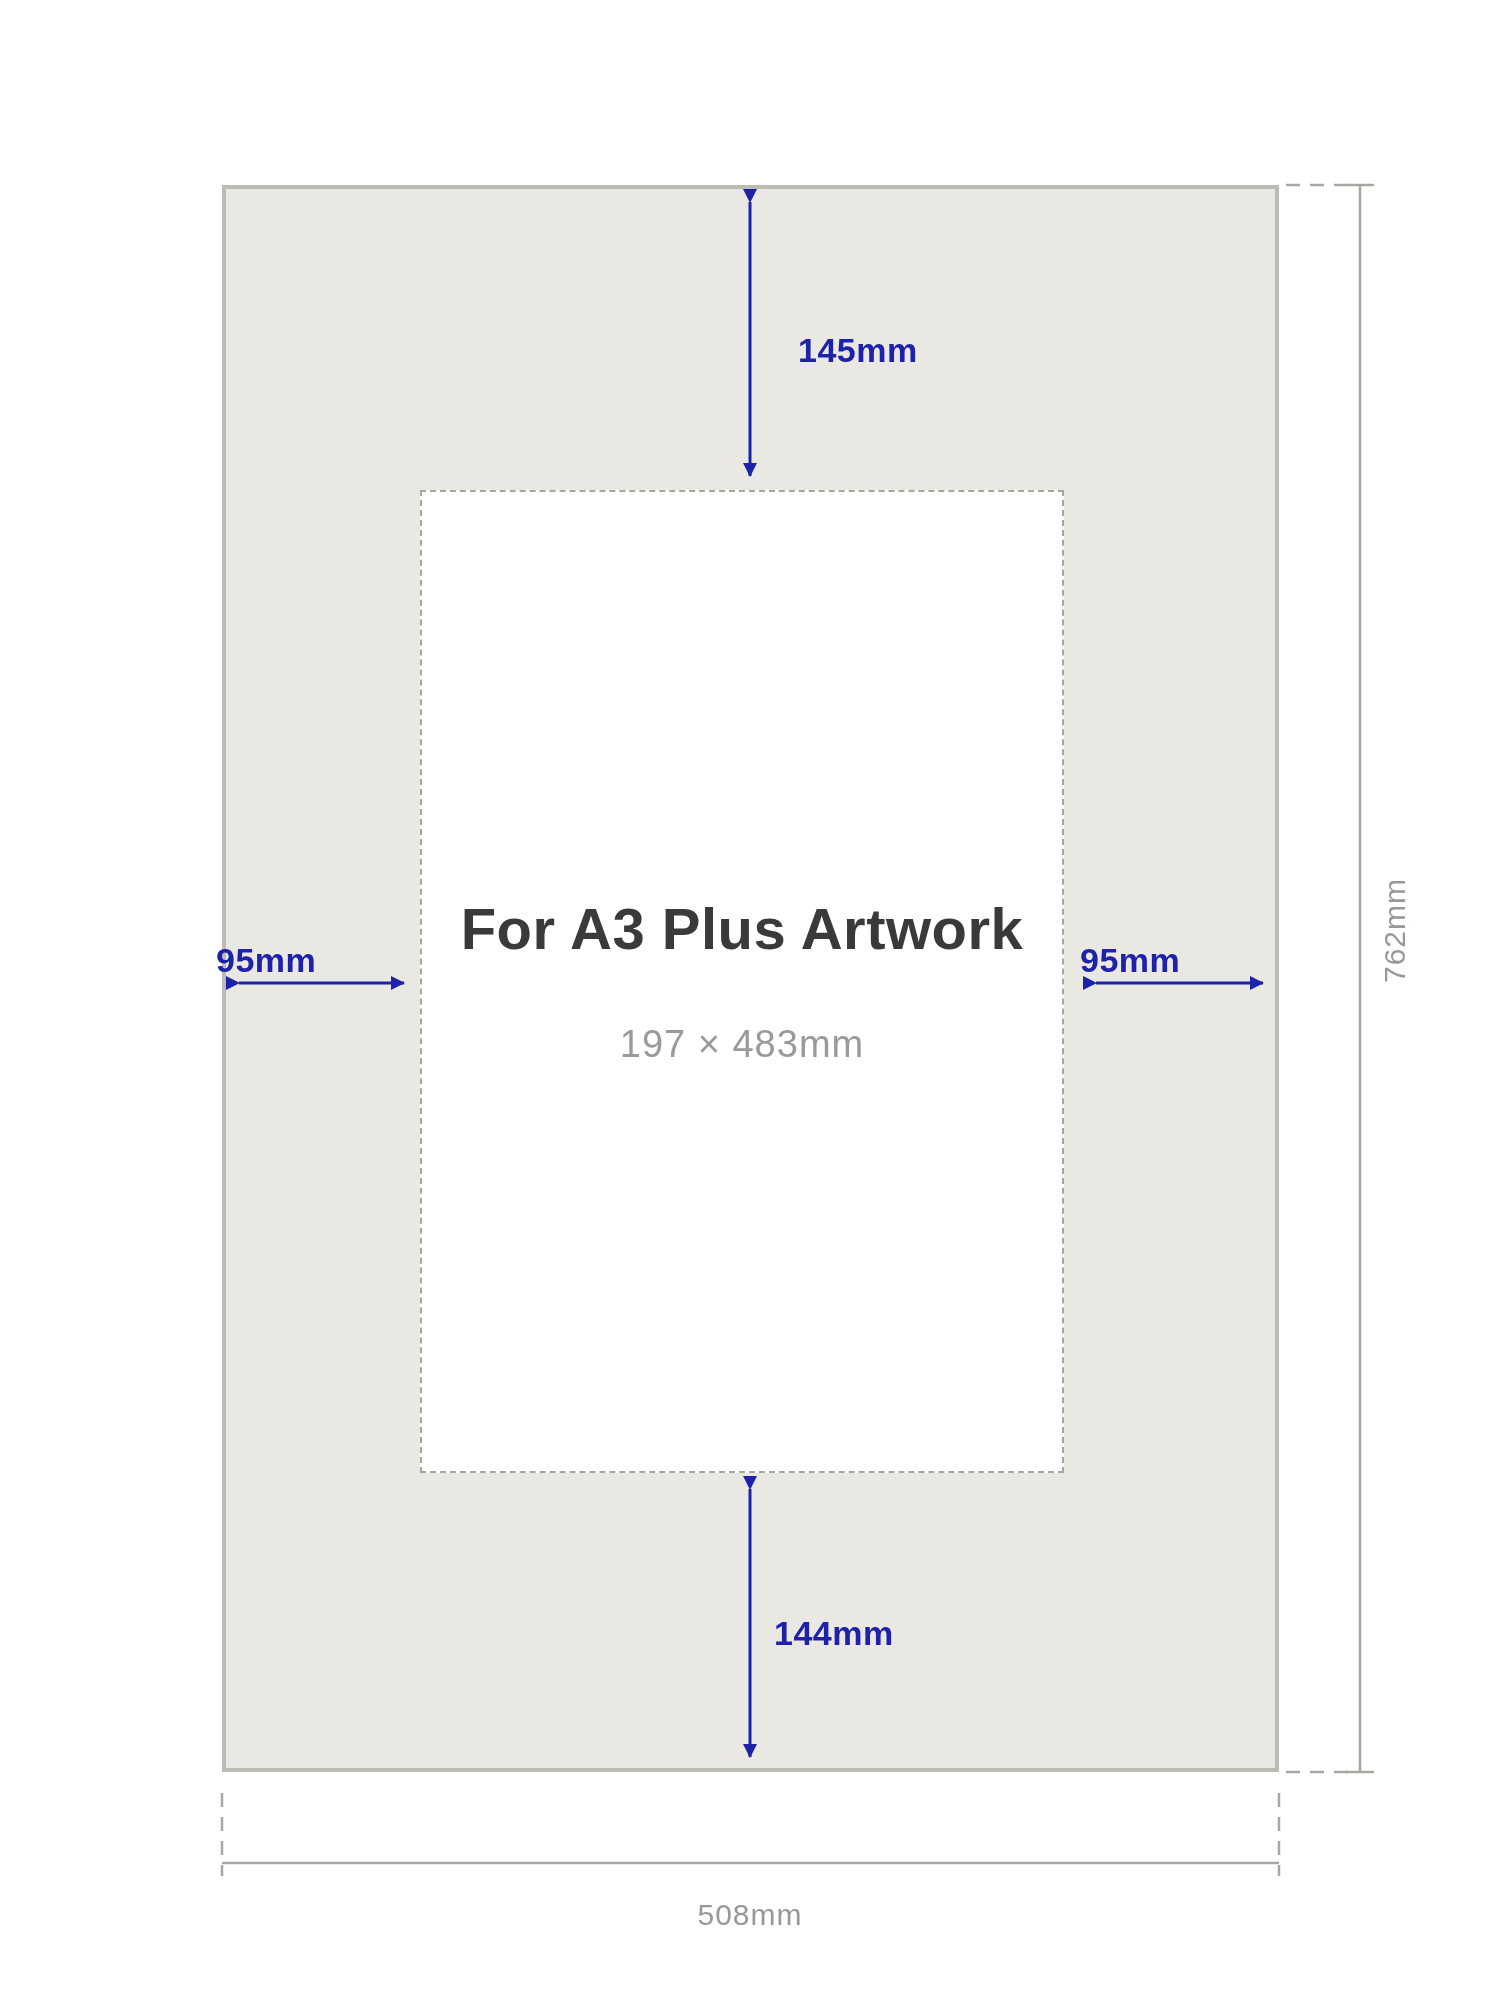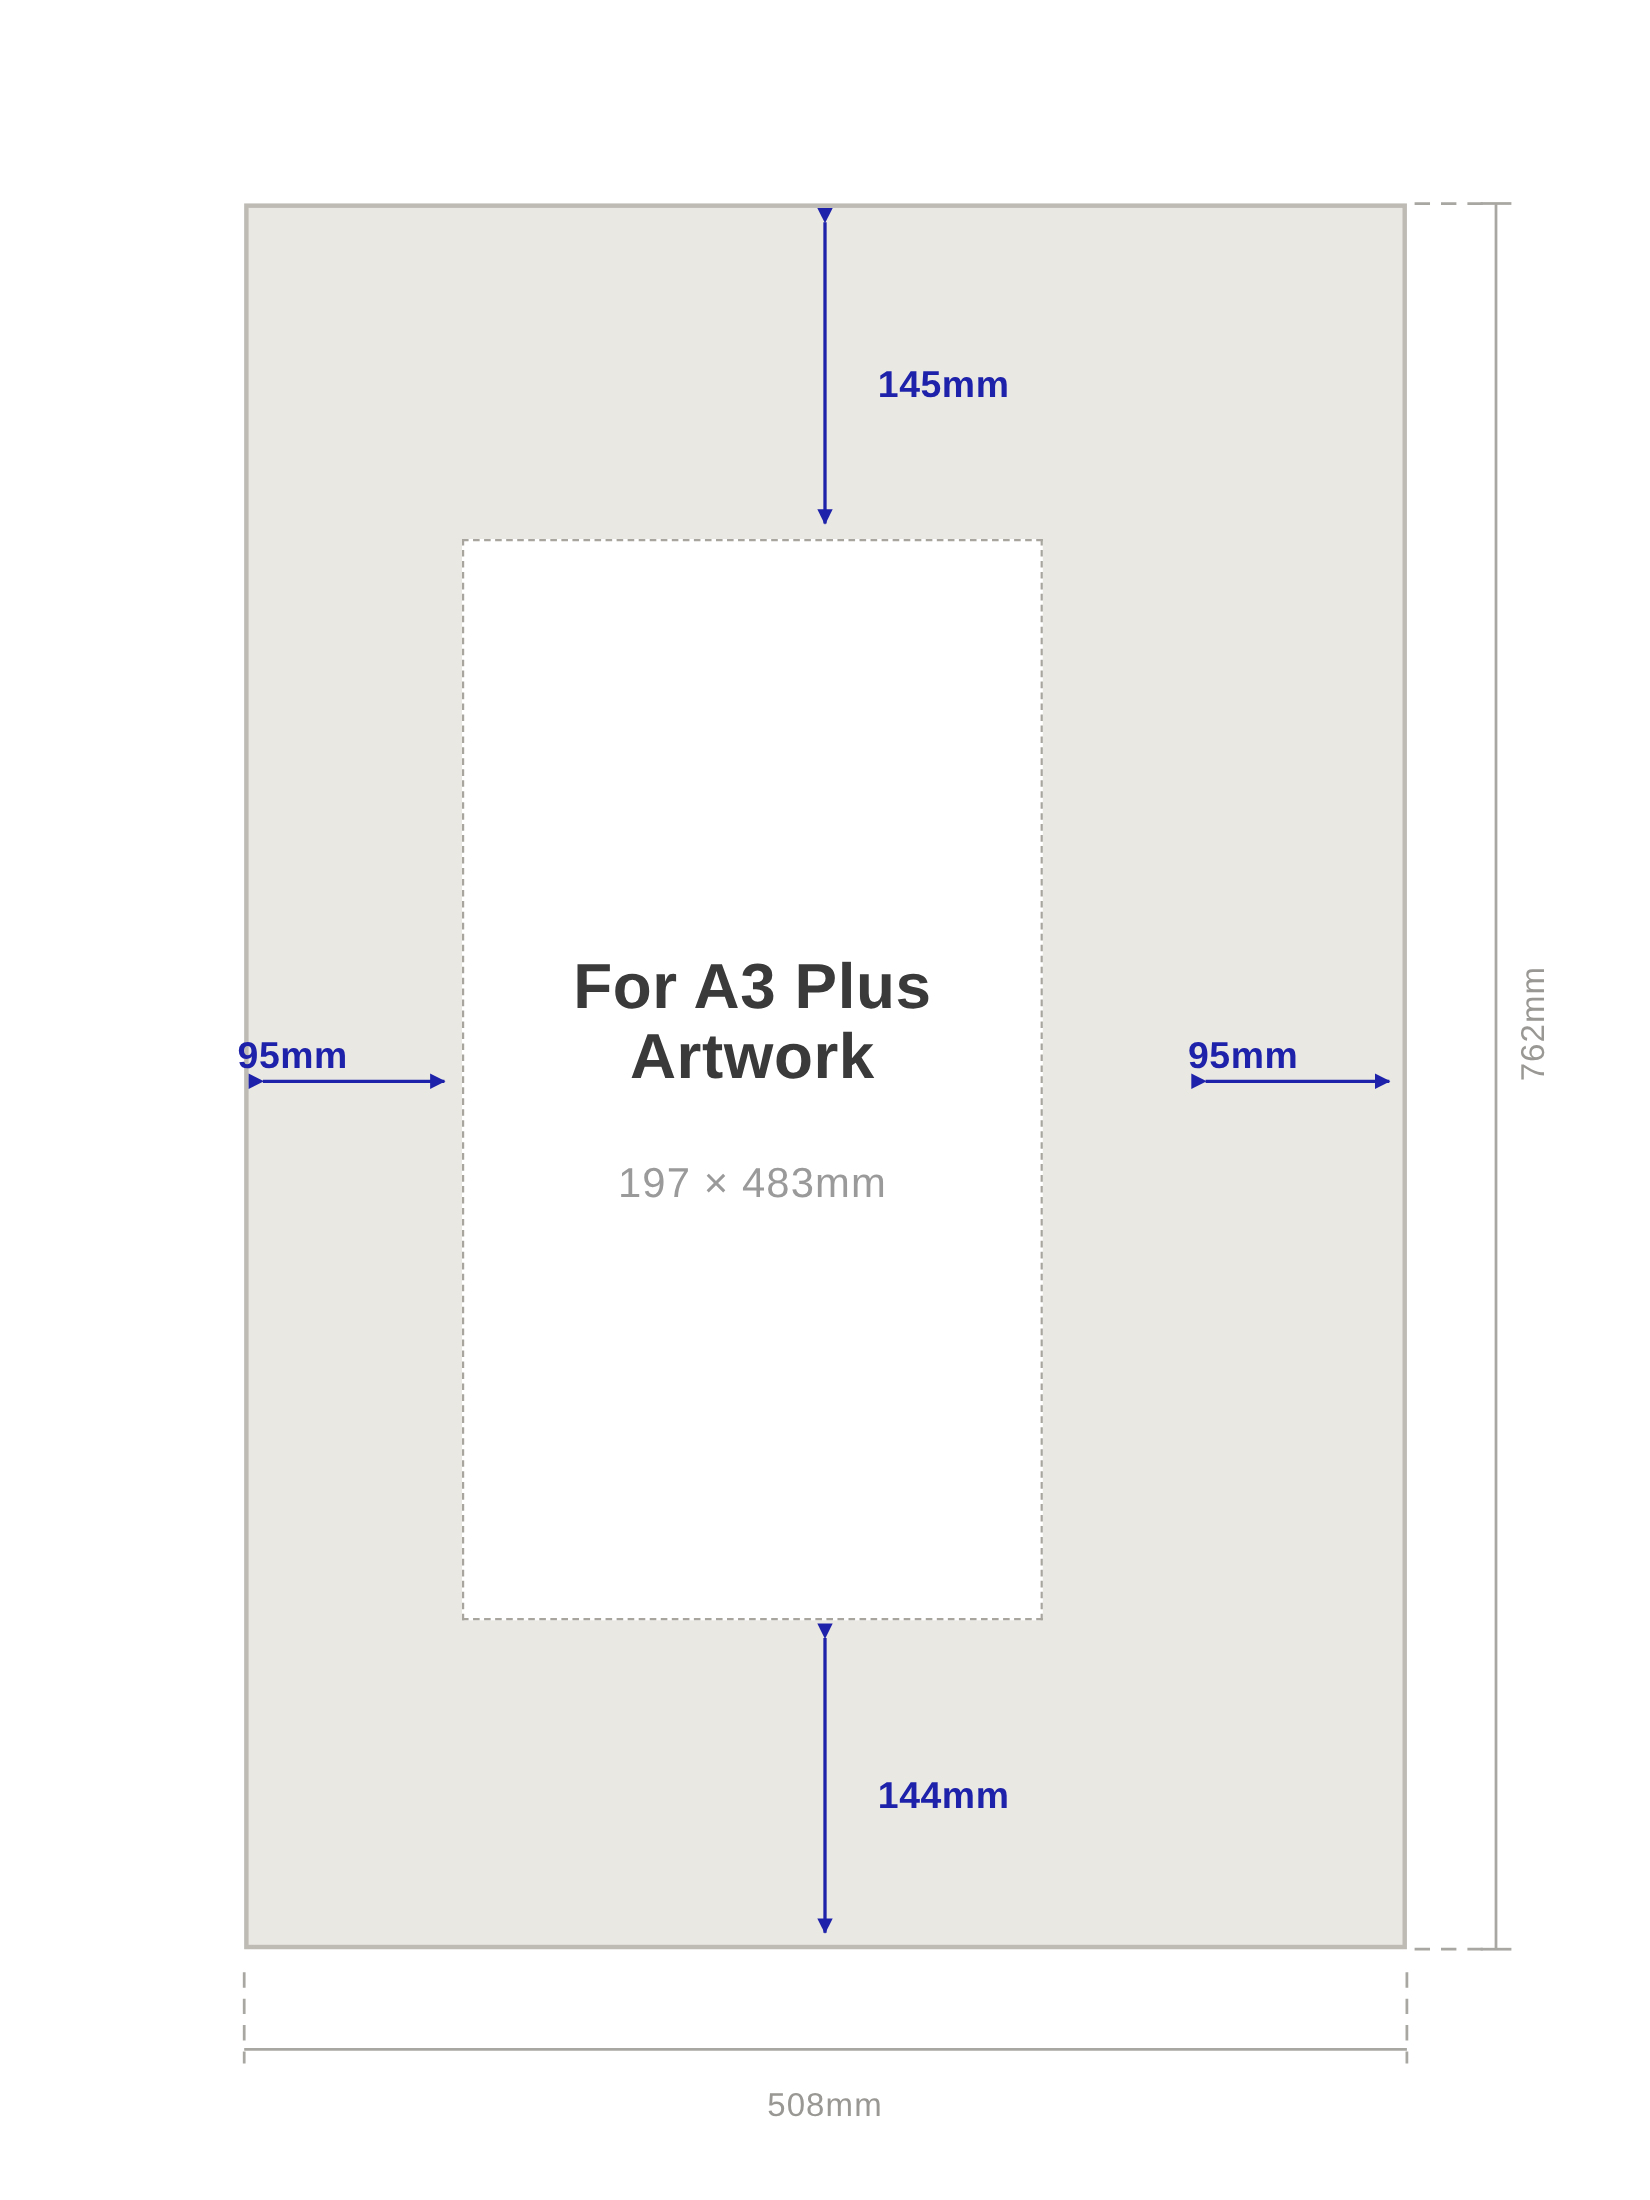--- a/index.html
+++ b/index.html
@@ -21,21 +21,21 @@
   }
   .page{position:relative;width:1500px;height:2000px;background:var(--background);}
 
   .mat{
     position:absolute;left:222px;top:185px;width:1057px;height:1587px;
     box-sizing:border-box;
     background:var(--mat-fill);
     border:4px solid var(--mat-border);
   }
   .window{
-    position:absolute;left:420px;top:490px;width:528px;height:983px;
+    position:absolute;left:420px;top:490px;width:644px;height:983px;
     box-sizing:border-box;
     background:var(--background);
     border:2px dashed var(--window-border);
     display:flex;flex-direction:column;align-items:center;justify-content:center;
     text-align:center;
     gap:44px;
   }
   .window .title{
     color:var(--title-color);
     font-size:58px;font-weight:700;letter-spacing:0.5px;
@@ -121,19 +121,19 @@
       <line class="gray-line" x1="222" y1="1863" x2="1279" y2="1863"></line>
     </g>
   </svg>
 
   <div class="dim-label" style="left:798px;top:318px;">145mm</div>
 
   <div class="dim-label centered" style="left:216px;top:928px;width:200px;">95mm</div>
 
   <div class="dim-label centered" style="left:1080px;top:928px;width:200px;">95mm</div>
 
-  <div class="dim-label" style="left:798px;top:1601px;text-align:right;">144mm</div>
+  <div class="dim-label" style="left:774px;top:1601px;text-align:right;">144mm</div>
 
   <div class="overall-label vertical" style="left:1378px;top:878px;">762mm</div>
 
   <div class="overall-label" style="left:600px;top:1878px;width:300px;text-align:center;margin-top:20px;">508mm</div>
 
 </div>
 
 </body></html>

